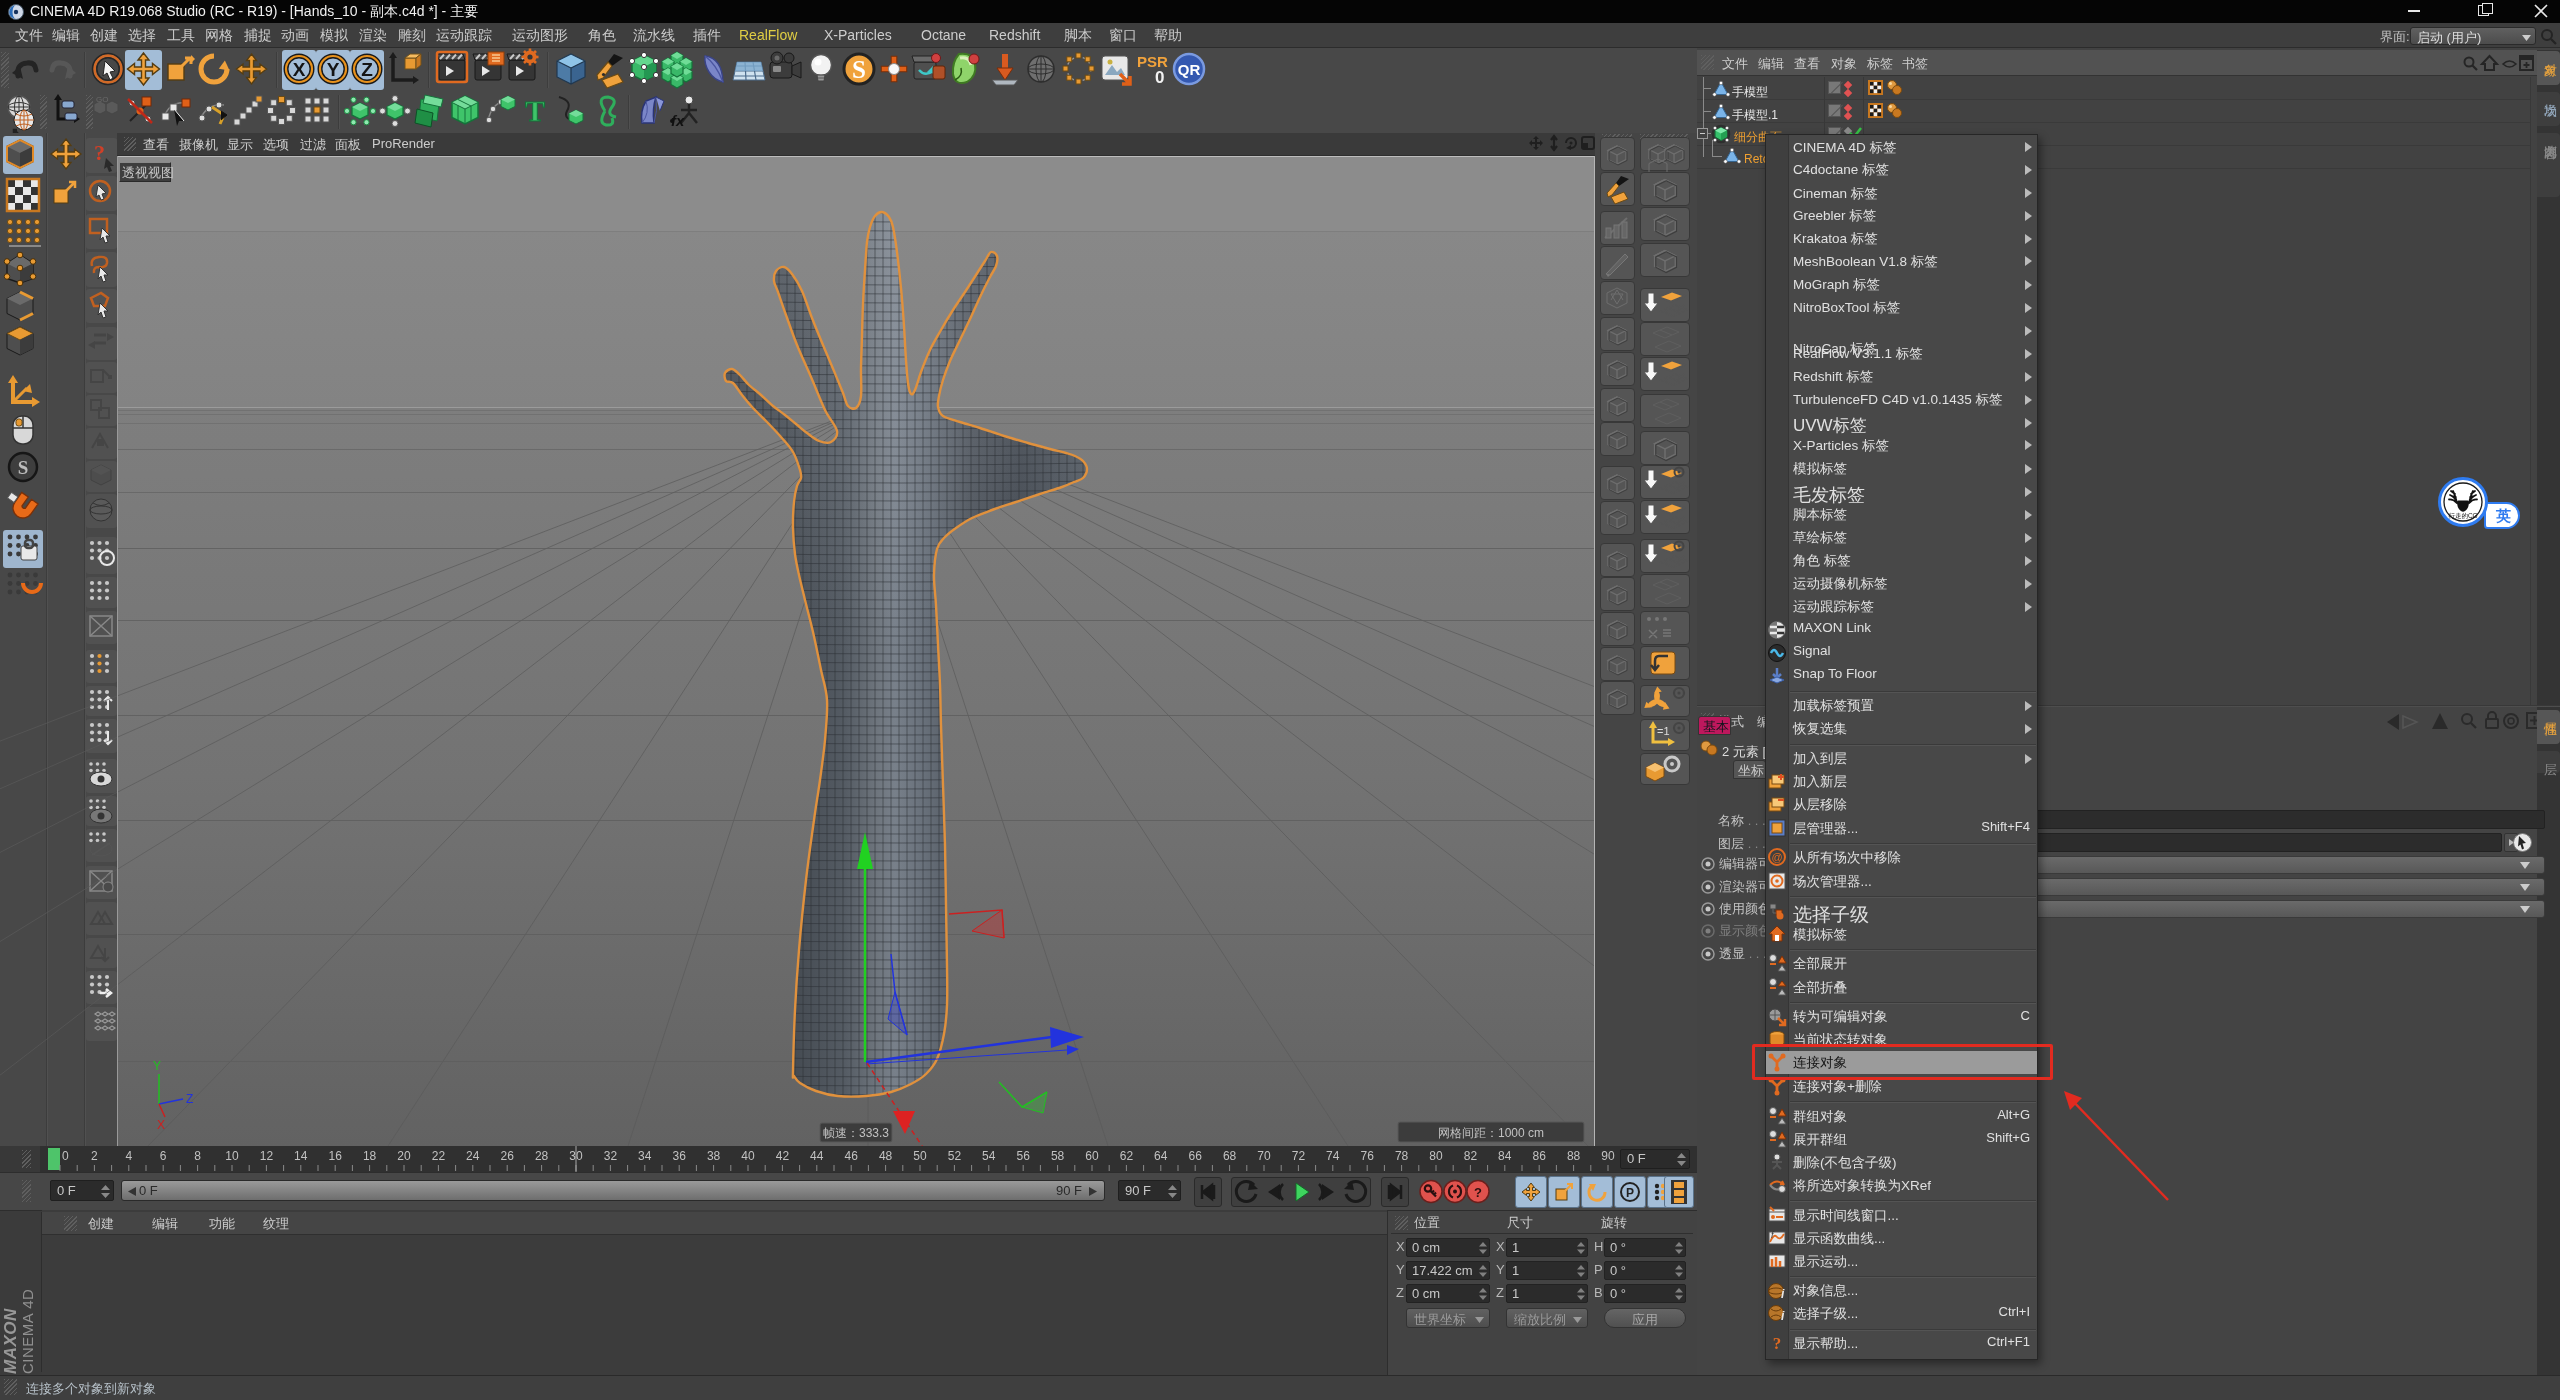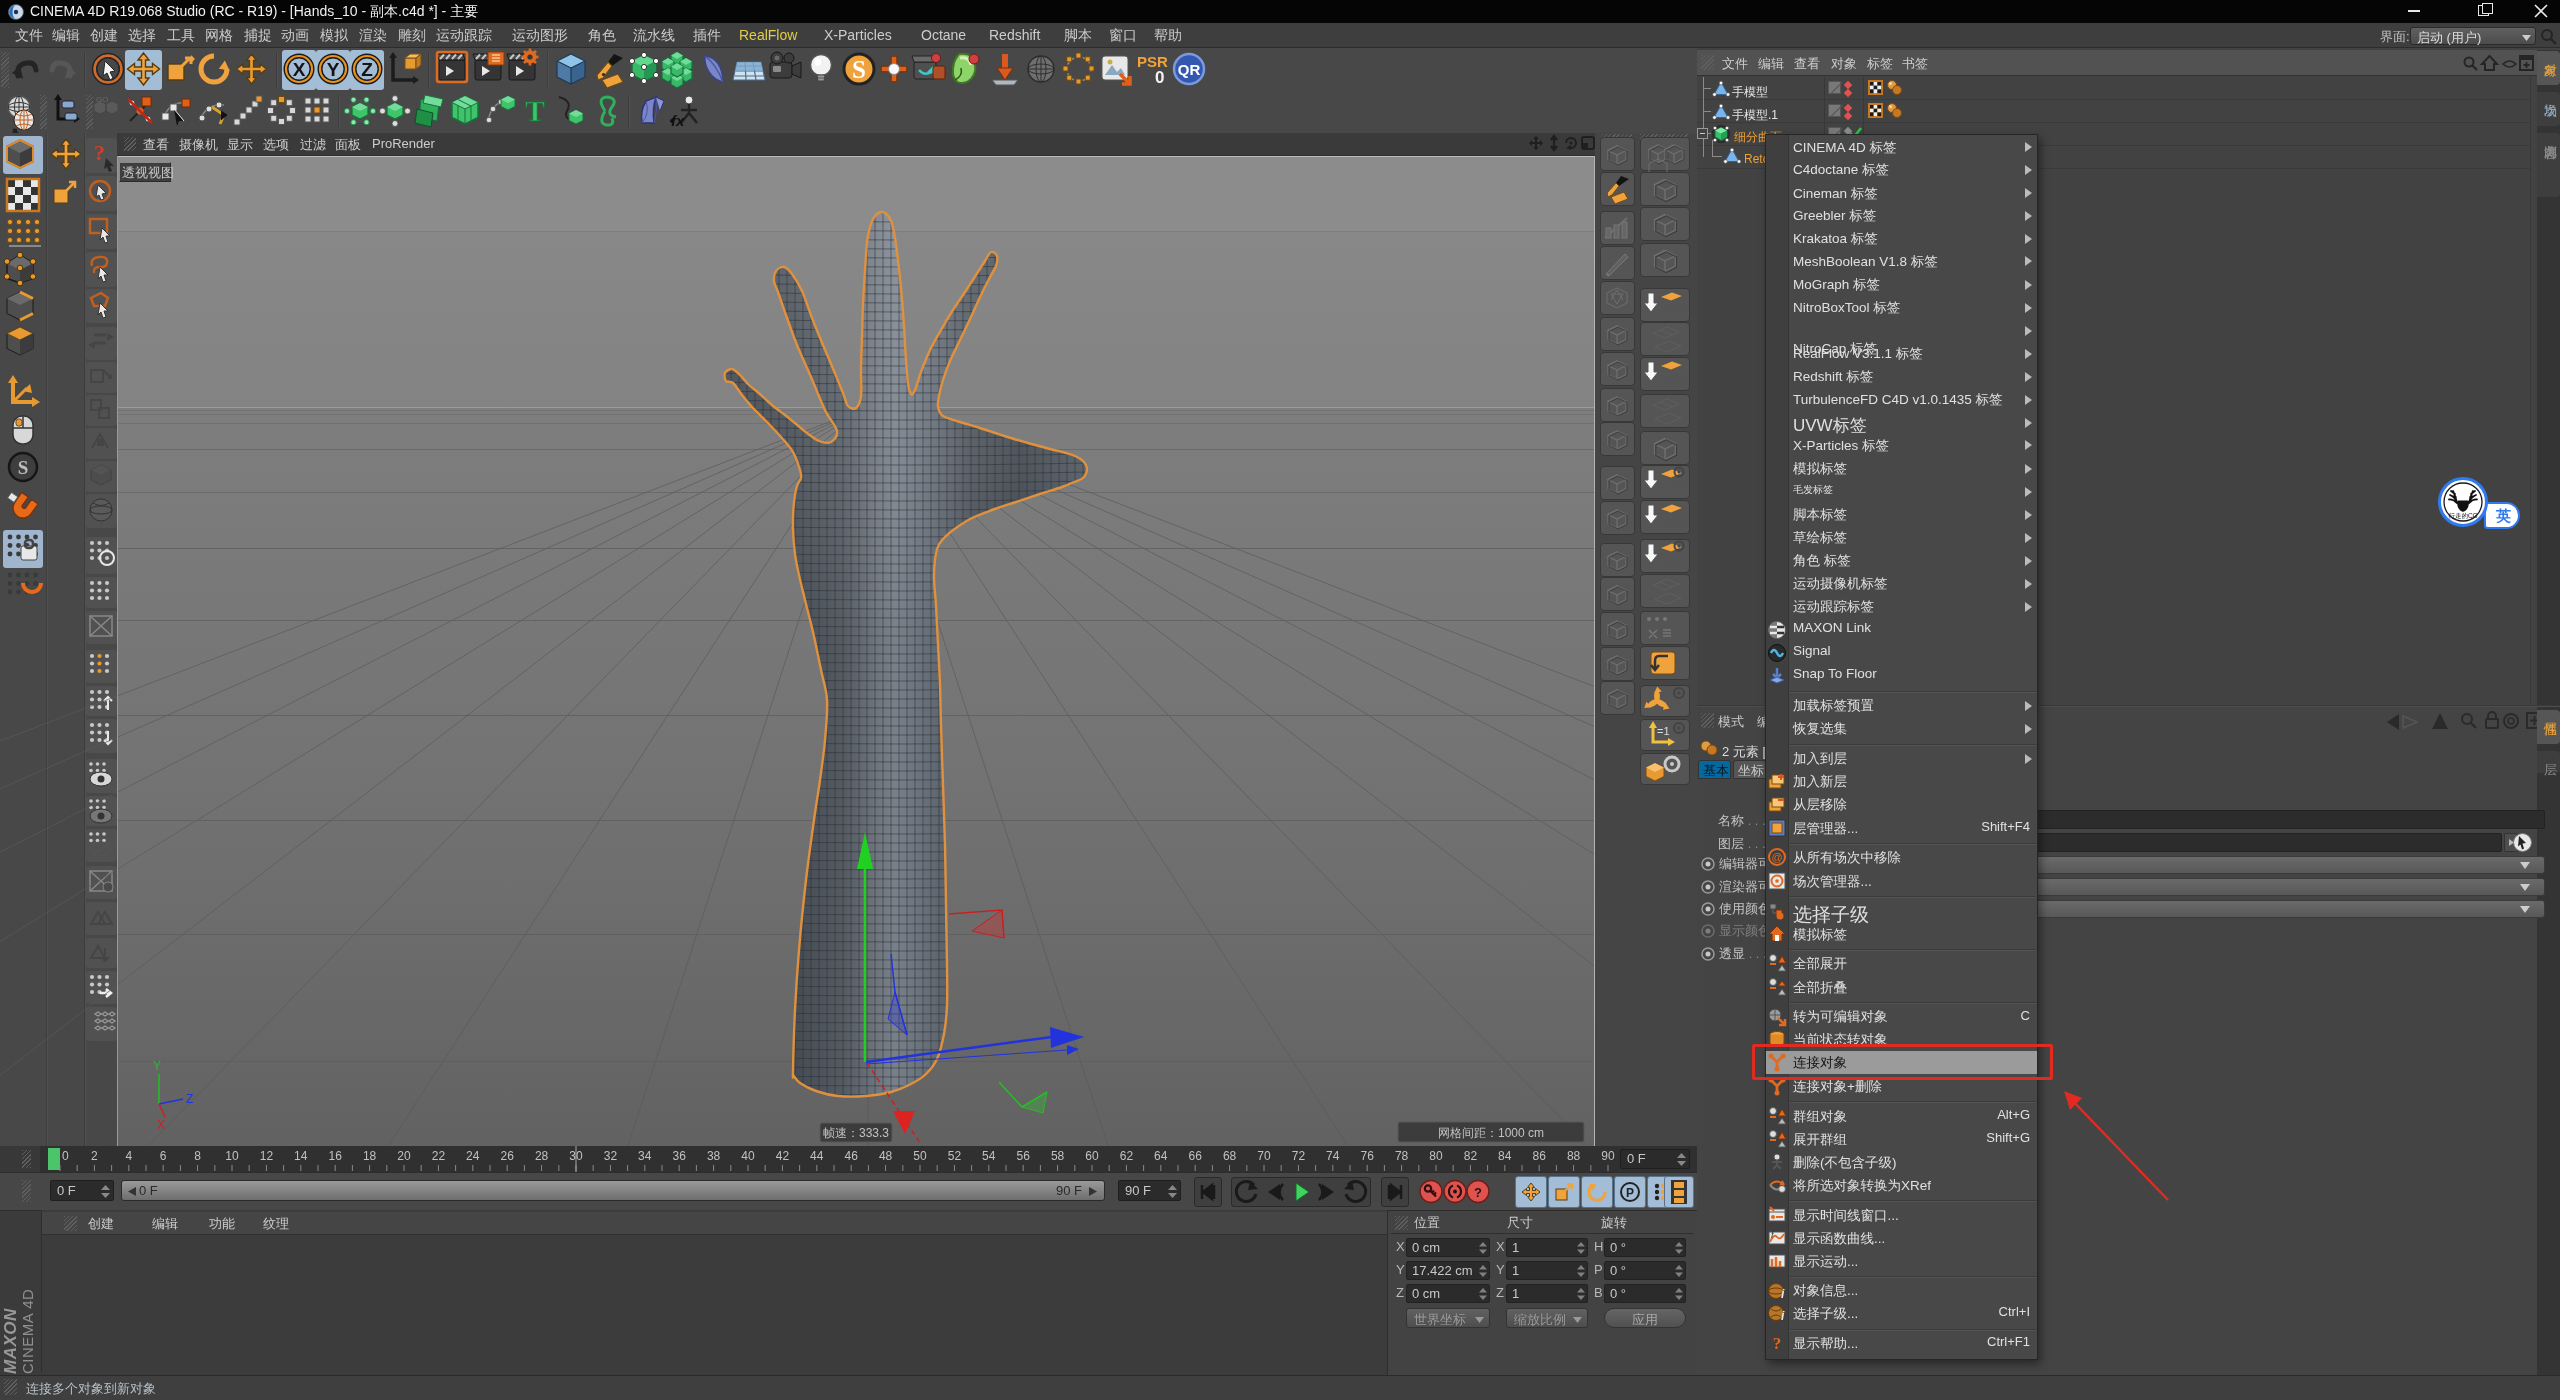--- a/index.html
+++ b/index.html
@@ -1759,21 +1759,21 @@
 <div class="abs" style="left:2537px;top:751px;width:23px;height:22px;background:#3e3e3e;border-radius:0 4px 4px 0">
       <span style="position:absolute;left:4px;top:2px;font-size:13px;color:#8a8a8a;writing-mode:vertical-rl">层</span>
     </div>
 <div class="ico" style="left:1700px;top:740px;width:19px;height:16px;">
       <svg width="19" height="16" viewBox="0 0 19 16">
         <circle cx="6" cy="6" r="5" fill="#e09a40" stroke="#7a4a10"></circle>
         <circle cx="12" cy="10" r="5" fill="#c87820" stroke="#7a4a10"></circle>
       </svg>
     </div>
 <span class="abs" style="left:1722px;top:743px;font-size:13px;color:#ddd">2 元素 [标签]</span>
-<div class="abs" style="left:1698px;top:760px;width:33px;height:19px;background:#0369a1;border:1px solid #333;border-radius:3px 3px 0 0">
+<div class="abs" style="left:1698px;top:716px;width:33px;height:19px;background:#be185d;border:1px solid #333;border-radius:3px 3px 0 0">
       <span style="position:absolute;left:4px;top:1px;font-size:13px;color:#10151c">基本</span>
     </div>
 <div class="abs" style="left:1733px;top:760px;width:33px;height:19px;background:#565656;border:1px solid #333;border-radius:3px 3px 0 0">
       <span style="position:absolute;left:4px;top:1px;font-size:13px;color:#c8c8c8">坐标</span>
     </div>
 <span class="abs" style="left:1718px;top:812px;font-size:13px;color:#c4c4c4">名称 <span style="color:#888">. . . .</span></span>
 <span class="abs" style="left:1718px;top:835px;font-size:13px;color:#c4c4c4">图层 <span style="color:#888">. . . .</span></span>
 <div class="abs" style="left:1701px;top:857px;width:14px;height:14px;">
       <svg width="14" height="14">
         <circle cx="7" cy="7" r="6" fill="none" stroke="#9a9a9a" stroke-width="1.5"></circle>
@@ -2281,21 +2281,21 @@
       <path d="M0 0 L7 5 L0 10 Z" fill="#bbb"></path>
     </svg>
 <span class="abs" style="left:1793px;top:437px;font-size:13.5px;color:#e0e0e0;white-space:nowrap">X-Particles 标签</span>
 <svg class="abs" style="left:2025px;top:440px" width="7" height="10">
       <path d="M0 0 L7 5 L0 10 Z" fill="#bbb"></path>
     </svg>
 <span class="abs" style="left:1793px;top:460px;font-size:13.5px;color:#e0e0e0;white-space:nowrap">模拟标签</span>
 <svg class="abs" style="left:2025px;top:464px" width="7" height="10">
       <path d="M0 0 L7 5 L0 10 Z" fill="#bbb"></path>
     </svg>
-<span class="abs" style="left:1793px;top:483px;font-size:10px;color:#e0e0e0;white-space:nowrap">毛发标签</span>
+<span class="abs" style="left:1793px;top:483px;font-size:18px;color:#e0e0e0;white-space:nowrap">毛发标签</span>
 <svg class="abs" style="left:2025px;top:487px" width="7" height="10">
       <path d="M0 0 L7 5 L0 10 Z" fill="#bbb"></path>
     </svg>
 <span class="abs" style="left:1793px;top:506px;font-size:13.5px;color:#e0e0e0;white-space:nowrap">脚本标签</span>
 <svg class="abs" style="left:2025px;top:510px" width="7" height="10">
       <path d="M0 0 L7 5 L0 10 Z" fill="#bbb"></path>
     </svg>
 <span class="abs" style="left:1793px;top:529px;font-size:13.5px;color:#e0e0e0;white-space:nowrap">草绘标签</span>
 <svg class="abs" style="left:2025px;top:533px" width="7" height="10">
       <path d="M0 0 L7 5 L0 10 Z" fill="#bbb"></path>

